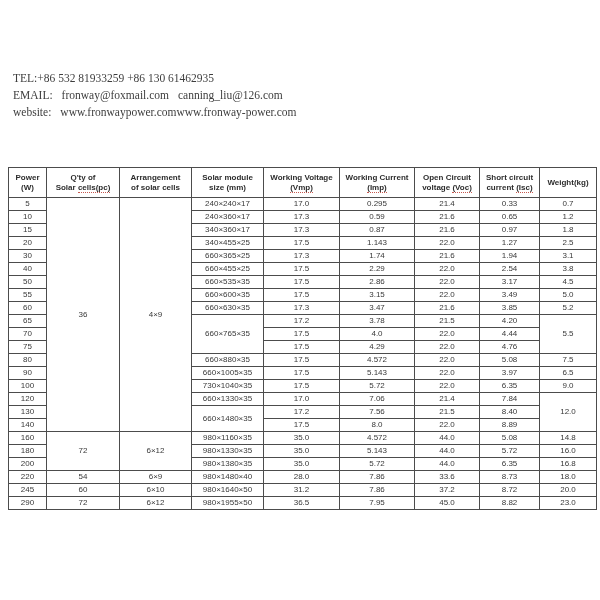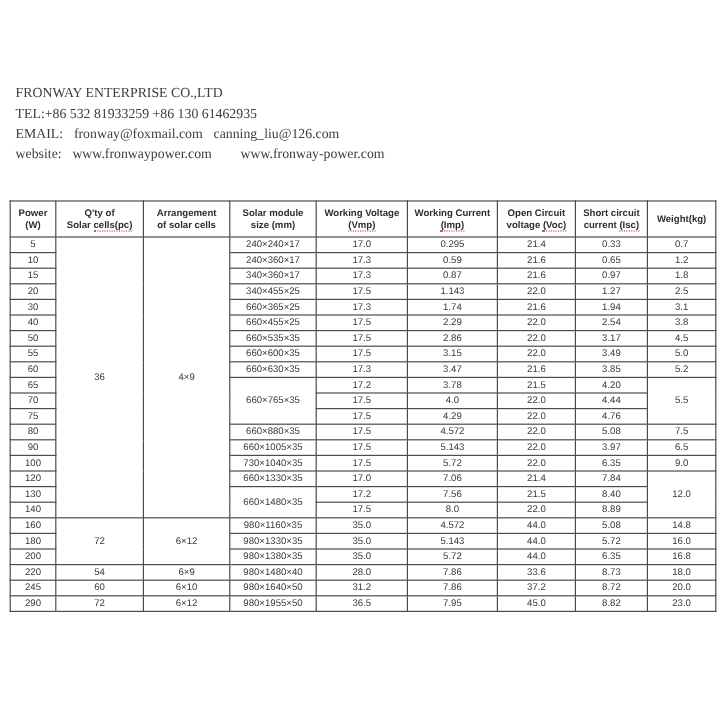--- a/index.html
+++ b/index.html
@@ -11,21 +11,21 @@
   
   .company{
     position:absolute;left:13px;top:70px;
     font-family:"Liberation Serif",serif;
     font-size:11.5px;line-height:17px;color:#3d3d3d;
     white-space:nowrap;
   }
   .company .line{height:17px;}
   .u{text-decoration-thickness:1px;}
   .gap1{margin-left:9px;}
-  .gap2{margin-left:24px;}
+  .gap2{margin-left:0;}
   
   table.spec{
     position:absolute;left:8px;top:167px;
     border-collapse:collapse;table-layout:fixed;width:588px;
   }
   .spec th,.spec td{
     border:1px solid #4c4c4c;text-align:center;vertical-align:middle;
     padding:0;overflow:hidden;white-space:nowrap;
   }
   .spec thead th{
@@ -33,21 +33,20 @@
   }
   .spec tbody td{
     height:12px;font-size:8px;color:#383838;line-height:12px;
   }
   .mark{border-bottom:1px dotted #c85a50;text-align:center;}
 </style>
 </head>
 <body>
 
 <div class="company">
-  <div class="line">FRONWAY ENTERPRISE CO.,LTD</div>
   <div class="line">TEL:+86 532 81933259 +86 130 61462935</div>
   <div class="line u"><span>EMAIL:</span><span class="gap1">fronway@foxmail.com</span><span class="gap1">canning_liu@126.com</span></div>
   <div class="line"><span>website:</span><span class="gap1">www.fronwaypower.com</span><span class="gap2">www.fronway-power.com</span></div>
 </div>
 
 <table class="spec">
   <colgroup>
     <col style="width:38px">
       <col style="width:73px">
       <col style="width:72px">

